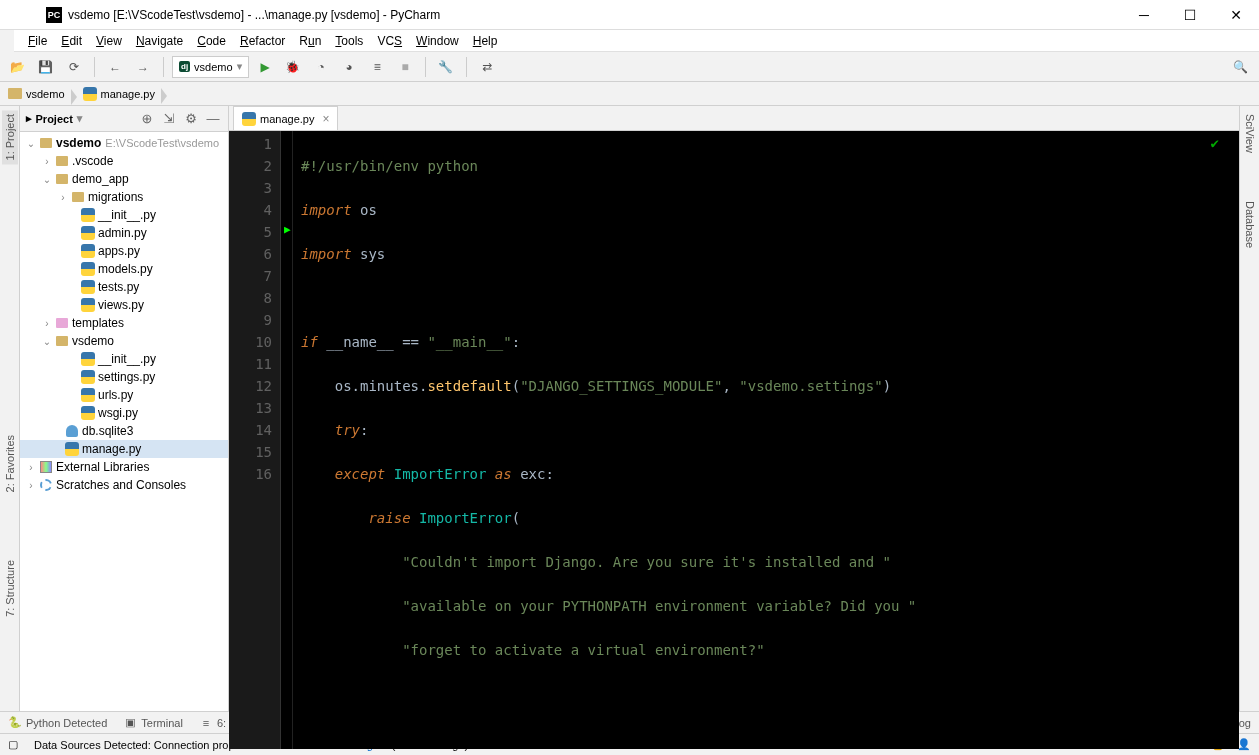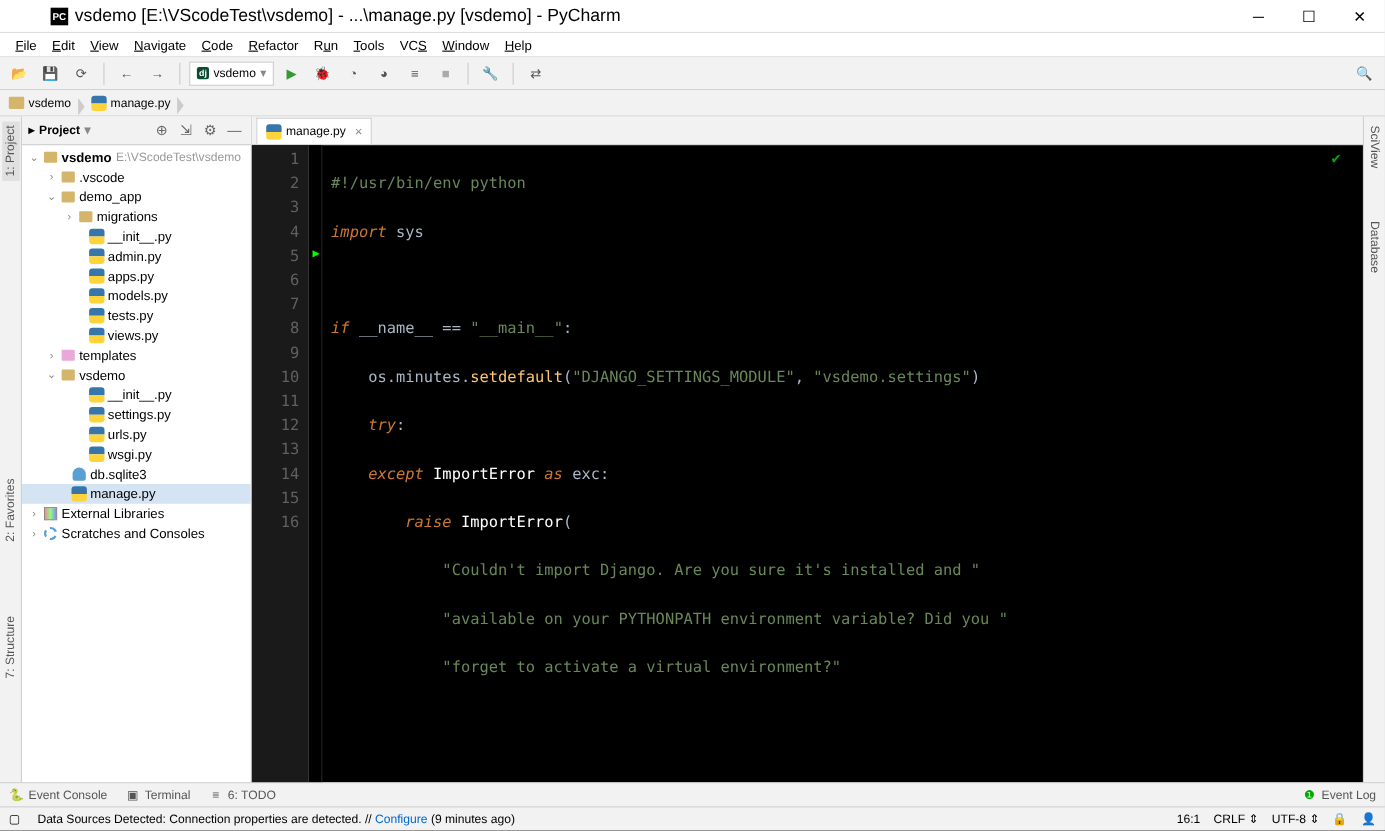--- a/index.html
+++ b/index.html
@@ -1,21 +1,21 @@
 <!DOCTYPE html>
 <html><head>
 <meta charset="utf-8">
 <style>
 * { box-sizing: border-box; margin: 0; padding: 0; }
 body { font-family: "Segoe UI", Arial, sans-serif; font-size: 12px; color: #000; background: #f2f2f2; overflow: hidden; width: 1259px; height: 755px; position: relative; }
 .titlebar { height: 30px; background: #fff; border-bottom: 1px solid #ddd; display: flex; align-items: center; padding-left: 6px; }
 .titlebar .pc-icon { width: 16px; height: 16px; background: #000; color: #fff; font-size: 9px; font-weight: bold; display: flex; align-items: center; justify-content: center; margin-right: 6px; margin-left: 40px; }
-.titlebar .title { flex: 1; font-size: 16px; }
+.titlebar .title { flex: 1; font-size: 12px; }
 .titlebar .winbtn { width: 46px; height: 30px; display: flex; align-items: center; justify-content: center; font-size: 14px; }
-.menubar { height: 22px; background: #fff; display: flex; align-items: center; padding-left: 8px; gap: 2px; border-bottom: 1px solid #e0e0e0; }
+.menubar { height: 22px; background: #fff; display: flex; align-items: center; padding-left: 8px; gap: 2px; border-bottom: 1px solid #e0e0e0; margin-left: 14px; }
 .menubar .mitem { padding: 2px 6px; cursor: default; }
 .menubar .mitem u { text-decoration: underline; }
 .toolbar { height: 30px; background: #f2f2f2; border-bottom: 1px solid #d0d0d0; display: flex; align-items: center; padding: 0 6px; gap: 4px; }
 .tbtn { width: 24px; height: 24px; display: flex; align-items: center; justify-content: center; color: #555; border-radius: 3px; }
 .tsep { width: 1px; height: 20px; background: #ccc; margin: 0 4px; }
 .run-cfg { display: flex; align-items: center; border: 1px solid #ccc; height: 22px; padding: 0 6px; background: #fff; gap: 4px; font-size: 11px; }
 .dj-icon { background: #0c4b33; color: #fff; font-size: 8px; font-weight: bold; padding: 1px 2px; border-radius: 2px; }
 .breadcrumb { height: 24px; background: #f2f2f2; border-bottom: 1px solid #d0d0d0; display: flex; align-items: center; padding-left: 4px; font-size: 11px; }
 .bc-item { display: flex; align-items: center; gap: 4px; padding: 2px 8px 2px 4px; position: relative; }
 .bc-item::after { content: ""; position: absolute; right: -4px; top: 3px; width: 0; height: 0; border-top: 8px solid transparent; border-bottom: 8px solid transparent; border-left: 6px solid #ccc; }
@@ -50,21 +50,21 @@
 .gutter { width: 52px; background: #1a1a1a; color: #606060; text-align: right; padding: 2px 8px 0 0; line-height: 22px; border-right: 1px solid #333; }
 .gutter div { height: 22px; }
 .fold-col { width: 12px; background: #000; border-right: 1px solid #222; }
 .code { flex: 1; padding: 2px 0 0 8px; line-height: 22px; color: #a9b7c6; white-space: pre; }
 .code div { height: 22px; }
 .run-arrow { position: absolute; left: 55px; top: 92px; color: #0f0; font-size: 11px; }
 .check { position: absolute; top: 4px; right: 20px; color: #0a0; font-size: 14px; }
 .kw-it { color: #cc7832; font-style: italic; }
 .fn { color: #ffc66d; }
 .str { color: #6a8759; }
-.err { color: #ffffff; }
+.err { color: #14b8a6; }
 .rightstrip { width: 20px; background: #f2f2f2; border-left: 1px solid #d0d0d0; display: flex; flex-direction: column; align-items: center; padding-top: 4px; gap: 40px; }
 .rightstrip .vtab { writing-mode: vertical-rl; font-size: 11px; padding: 4px 1px; color: #555; cursor: default; }
 .bottom-tabs { height: 22px; background: #f2f2f2; border-top: 1px solid #d0d0d0; display: flex; align-items: center; padding: 0 8px; gap: 16px; font-size: 11px; }
 .btab { display: flex; align-items: center; gap: 4px; color: #555; }
 .btab .bic { width: 14px; height: 14px; display: flex; align-items: center; justify-content: center; }
 .spacer { flex: 1; }
 .statusbar { height: 22px; background: #f2f2f2; border-top: 1px solid #d0d0d0; display: flex; align-items: center; padding: 0 8px; font-size: 11px; gap: 12px; }
 .statusbar .sic { width: 14px; height: 14px; }
 .statusbar .link { color: #06c; }
 </style>
@@ -323,20 +323,21 @@
           <div>11</div>
           <div>12</div>
           <div>13</div>
           <div>14</div>
           <div>15</div>
           <div>16</div>
       </div>
       <div class="fold-col"></div>
       <div class="code">
 <div><span class="str">#!/usr/bin/env python</span></div>
+<div><span class="kw-it">import</span><span> os</span></div>
 <div><span class="kw-it">import</span><span> sys</span></div>
 <div></div>
 <div><span class="kw-it">if</span><span> __name__ </span><span>==</span><span class="str"> "__main__"</span><span>:</span></div>
 <div><span>    os.minutes.</span><span class="fn">setdefault</span><span>(</span><span class="str">"DJANGO_SETTINGS_MODULE"</span><span>, </span><span class="str">"vsdemo.settings"</span><span>)</span></div>
 <div><span class="kw-it">    try</span><span>:</span></div>
 <div><span class="kw-it">    except </span><span class="err">ImportError</span><span class="kw-it"> as</span><span> exc</span><span>:</span></div>
 <div><span class="kw-it">        raise </span><span class="err">ImportError</span><span>(</span></div>
 <div><span class="str">            "Couldn't import Django. Are you sure it's installed and "</span></div>
 <div><span class="str">            "available on your PYTHONPATH environment variable? Did you "</span></div>
 <div><span class="str">            "forget to activate a virtual environment?"</span></div>
@@ -348,21 +349,21 @@
 
   <div class="rightstrip">
     <div class="vtab">SciView</div>
     <div class="vtab">Database</div>
   </div>
 </div>
 
 <div class="bottom-tabs">
   <div class="btab">
       <span class="bic">🐍</span>
-      <span>Event Console</span>
+      <span>Python Detected</span>
     </div>
   <div class="btab">
       <span class="bic">▣</span>
       <span>Terminal</span>
     </div>
   <div class="btab">
       <span class="bic">≡</span>
       <span>6: TODO</span>
     </div>
   <div class="spacer"></div>

